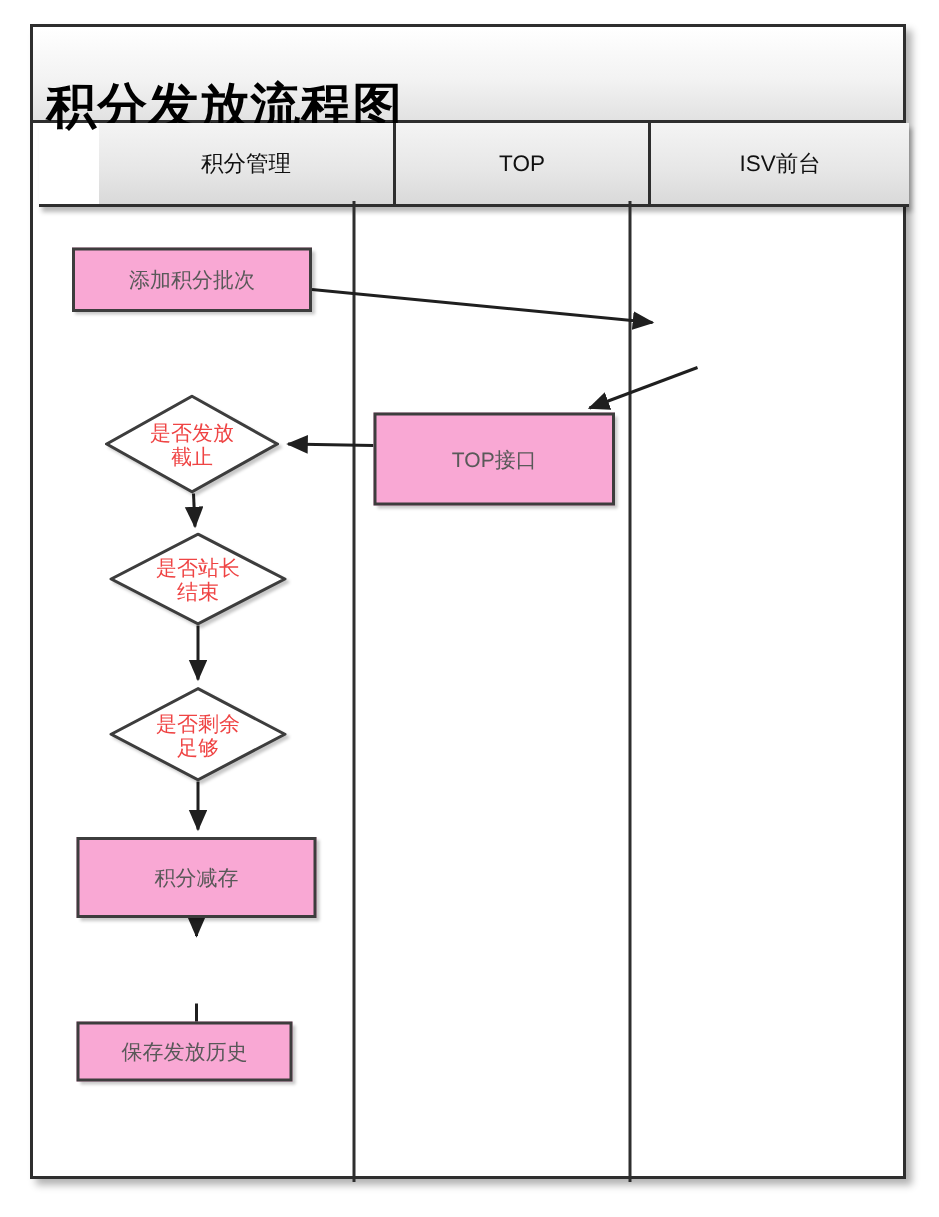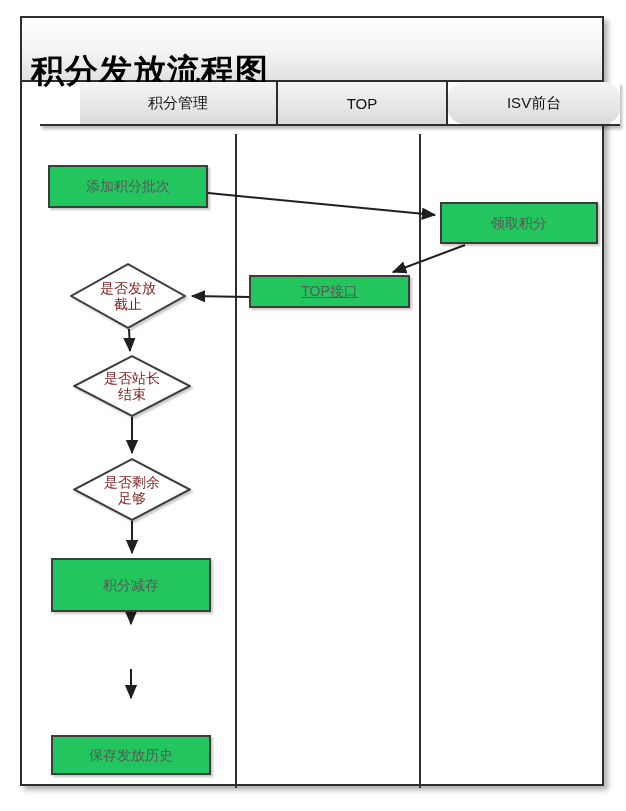--- a/index.html
+++ b/index.html
@@ -43,56 +43,56 @@
     font-size: 33px;
     font-weight: bold;
     color: #000000;
     padding-left: 9px;
     letter-spacing: 1px;
     white-space: nowrap;
     margin-top: 44px;
   }
   .lane-header {
     position: absolute;
-    left: 18px; top: 64px;
+    left: 4px; top: 64px;
     width: 100%;
-    height: 44px;
+    height: 56px;
     display: flex;
     box-sizing: border-box;
     border-bottom: 2px solid #2e2e2e;
     box-shadow: 2px 3px 3px rgba(0,0,0,0.28);
     padding-left: 40px;
   }
   .lane-cell {
     box-sizing: border-box;
     background: linear-gradient(180deg, #f4f4f4 0%, #e6e6e6 60%, #d9d9d9 100%);
     display: flex;
     align-items: center;
     justify-content: center;
     font-size: 15px;
     color: #111111;
     white-space: nowrap;
   }
   .lane-cell.c1 { width: 214px; border-right: 2px solid #2e2e2e; }
   .lane-cell.c2 { width: 184px; border-right: 2px solid #2e2e2e; }
-  .lane-cell.c3 { width: 186px; border-radius: 16px; }
+  .lane-cell.c3 { width: 186px; }
   .vline {
     position: absolute;
     top: 116px;
     width: 2px;
     height: 654px;
     background: #2e2e2e;
   }
   .vline.v1 { left: 213px; }
   .vline.v2 { left: 397px; }
 
   .node {
     position: absolute;
     box-sizing: border-box;
-    background: #22c55e;
+    background: #f9a8d4;
     border: 2px solid #3d3d3d;
     box-shadow: 2px 2px 2px rgba(0,0,0,0.22);
     display: flex;
     align-items: center;
     justify-content: center;
     font-size: 14px;
     color: #595959;
     text-align: left;
     white-space: pre-line;
     line-height: 17px;
@@ -109,21 +109,21 @@
     height: 100%;
     filter: drop-shadow(2px 2px 1px rgba(0,0,0,0.22));
   }
   .diamond .shape-label {
     position: absolute;
     inset: 0;
     display: flex;
     align-items: center;
     justify-content: center;
     font-size: 14px;
-    color: #7f1d1d;
+    color: #ef4444;
     text-align: center;
     white-space: pre-line;
     line-height: 16px;
   }
   .edges-svg {
     position: absolute;
     left: 0; top: 0;
     width: 584px;
     height: 770px;
     z-index: 2;
@@ -162,28 +162,27 @@
         <line x1="107" y1="311" x2="108" y2="333" marker-end="url(#arrow)"></line>
         <line x1="110" y1="399" x2="110" y2="435" marker-end="url(#arrow)"></line>
         <line x1="110" y1="503" x2="110" y2="535" marker-end="url(#arrow)"></line>
         <line x1="109" y1="582" x2="109" y2="606" marker-end="url(#arrow)"></line>
         <line x1="109" y1="651" x2="109" y2="680" marker-end="url(#arrow)"></line>
       </g>
     </svg>
 
     <div class="node" style="left:26px; top:147px; width:160px; height:43px;">添加积分批次</div>
 
-    <div class="node" style="left:418px; top:184px; width:158px; height:42px;">领取积分</div>
-
-    <div class="node" style="left:227px; top:257px; width:161px; height:33px;text-decoration:underline;">TOP接口</div>
+
+    <div class="node" style="left:227px; top:257px; width:161px; height:62px;">TOP接口</div>
 
     <div class="node" style="left:29px; top:540px; width:160px; height:54px;">积分减存</div>
 
 
-    <div class="node" style="left:29px; top:717px; width:160px; height:40px;">保存发放历史</div>
+    <div class="node" style="left:29px; top:663px; width:144px; height:40px;">保存发放历史</div>
 
     <div class="diamond" style="left:48px; top:245px; width:116px; height:66px;">
       <svg viewBox="0 0 100 56" preserveAspectRatio="none">
         <polygon points="50,1 99,28 50,55 1,28" fill="#ffffff" stroke="#3d3d3d" stroke-width="2" vector-effect="non-scaling-stroke"></polygon>
       </svg>
       <div class="shape-label">是否发放
 截止</div>
     </div>
 
     <div class="diamond" style="left:51px; top:440px; width:118px; height:63px;">

